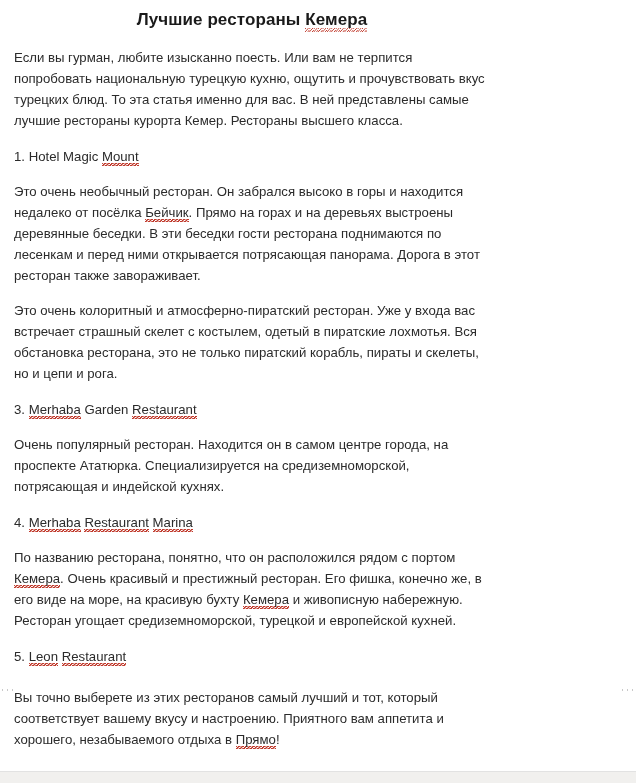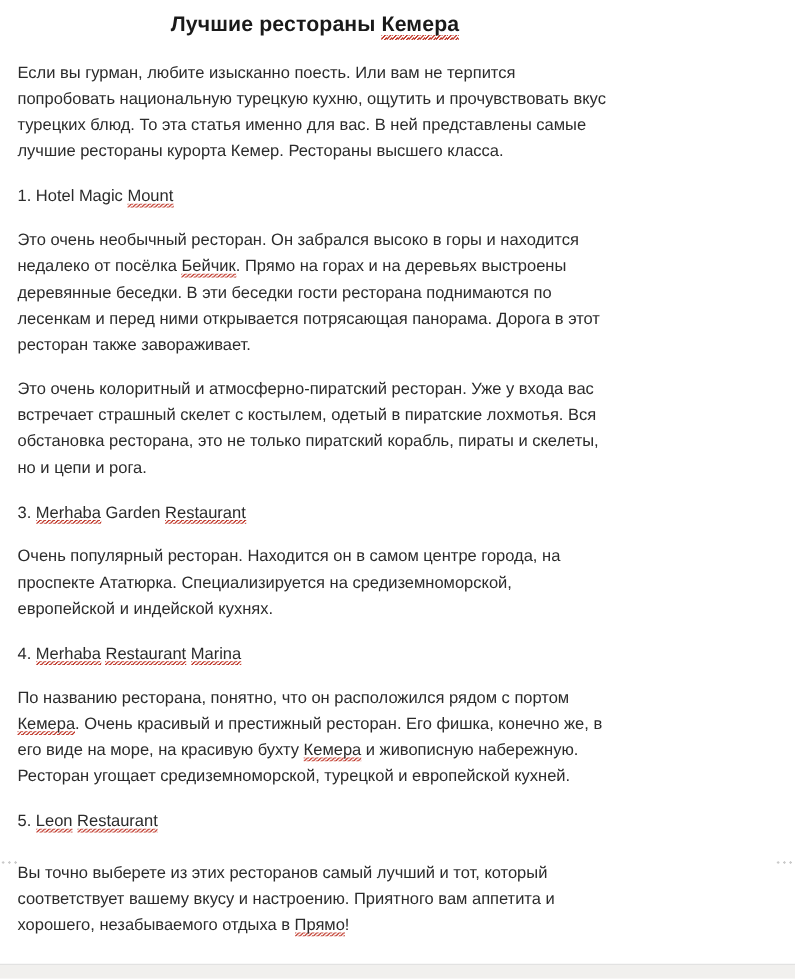--- a/index.html
+++ b/index.html
@@ -118,21 +118,21 @@
       <p class="para section-head">1. Hotel Magic <span class="sq">Mount</span></p>
       <p class="para section-body">Это очень необычный ресторан. Он забрался высоко в горы и находится недалеко от посёлка <span class="sq">Бейчик</span>. Прямо на горах и на деревьях выстроены деревянные беседки. В эти беседки гости ресторана поднимаются по лесенкам и перед ними открывается потрясающая панорама. Дорога в этот ресторан также завораживает.</p>
     </div>
 
     <div>
       <p class="para section-body">Это очень колоритный и атмосферно-пиратский ресторан. Уже у входа вас встречает страшный скелет с костылем, одетый в пиратские лохмотья. Вся обстановка ресторана, это не только пиратский корабль, пираты и скелеты, но и цепи и рога.</p>
     </div>
 
     <div>
       <p class="para section-head">3. <span class="sq">Merhaba</span> Garden <span class="sq">Restaurant</span></p>
-      <p class="para section-body">Очень популярный ресторан. Находится он в самом центре города, на проспекте Ататюрка. Специализируется на средиземноморской, европейской и индейской кухнях.</p>
+      <p class="para section-body">Очень популярный ресторан. Находится он в самом центре города, на проспекте Ататюрка. Специализируется на средиземноморской, потрясающая и индейской кухнях.</p>
     </div>
 
     <div>
       <p class="para section-head">4. <span class="sq">Merhaba</span> <span class="sq">Restaurant</span> <span class="sq">Marina</span></p>
       <p class="para section-body">По названию ресторана, понятно, что он расположился рядом с портом <span class="sq">Кемера</span>. Очень красивый и престижный ресторан. Его фишка, конечно же, в его виде на море, на красивую бухту <span class="sq">Кемера</span> и живописную набережную. Ресторан угощает средиземноморской, турецкой и европейской кухней.</p>
     </div>
 
     <div>
       <p class="para section-head">5. <span class="sq">Leon</span> <span class="sq">Restaurant</span></p>
     </div>

